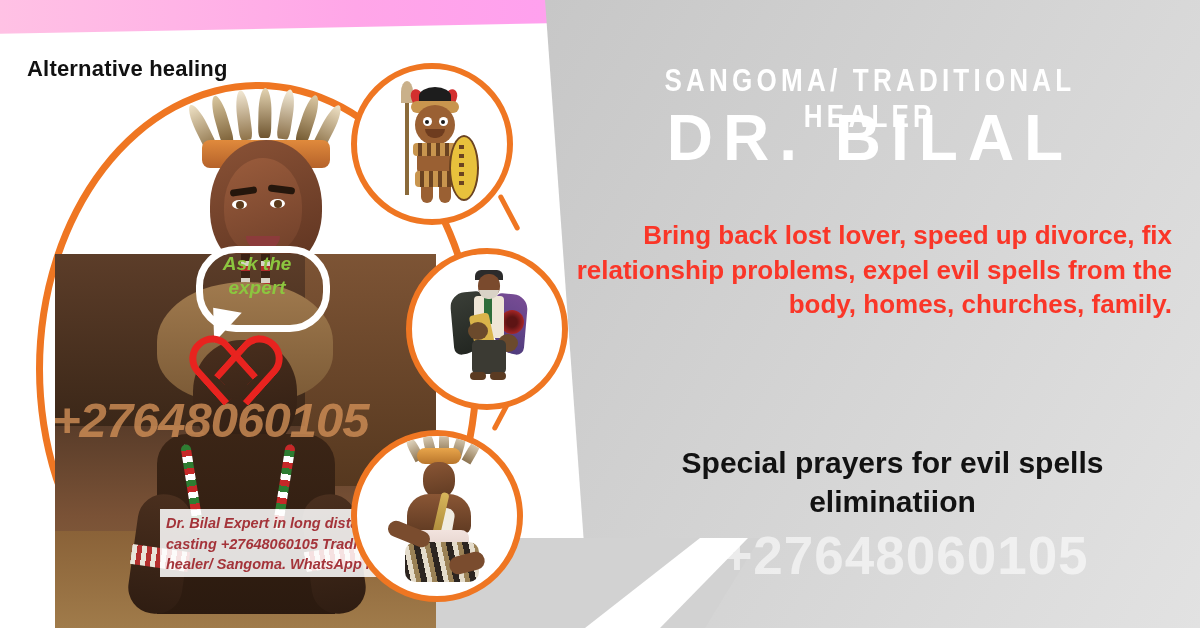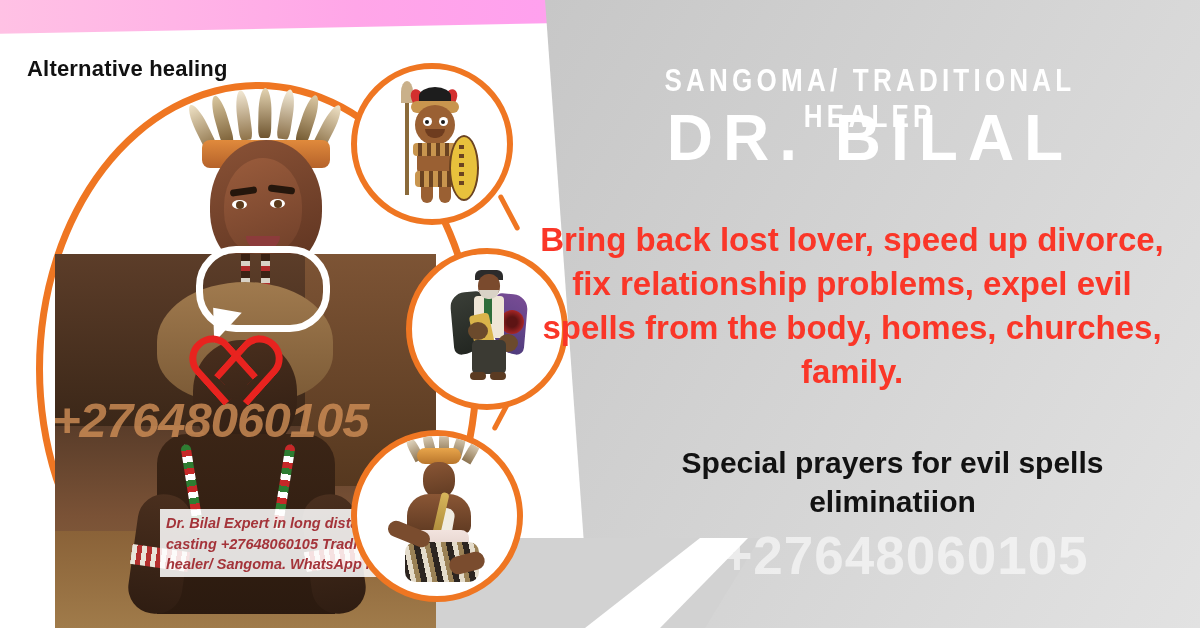--- a/index.html
+++ b/index.html
@@ -46,21 +46,21 @@
     text-align:center;font-family:"Liberation Sans",sans-serif;
     transform:scaleX(.84);transform-origin:center;
   }
   .bigname{
     position:absolute;left:560px;top:105px;width:620px;
     font-size:64px;font-weight:700;letter-spacing:10px;color:#ffffff;
     text-align:center;line-height:1.05;
   }
   .redblock{
     position:absolute;left:532px;top:218px;width:640px;
-    font-size:33px;font-weight:700;color:#fa3628;text-align:center;
+    font-size:26px;font-weight:700;color:#fa3628;text-align:right;
     line-height:1.33;
   }
   .blackblock{
     position:absolute;left:600px;top:443px;width:585px;
     font-size:30px;font-weight:700;color:#121212;text-align:center;
     line-height:1.3;
   }
   .watermark-right{
     position:absolute;left:610px;top:525px;width:590px;
     font-size:53px;font-weight:700;color:rgba(255,255,255,.58);
@@ -338,20 +338,21 @@
       <div class="bandR"></div>
       <div class="beadsL"></div>
       <div class="beadsR"></div>
     </div>
   </div>
 
   <div class="wm-photo">+27648060105</div>
 
   <div class="bubble"></div>
   <div class="bubble-tail"></div>
+  <div class="bubble-text">Ask the expert</div>
 
   <div class="heart">
     <div class="lobe l"></div>
     <div class="lobe r"></div>
   </div>
 
   <div class="capbox">
     <p>Dr. Bilal Expert in long distan</p>
     <p>casting +27648060105 Traditi</p>
     <p>healer/ Sangoma. WhatsApp n</p>

